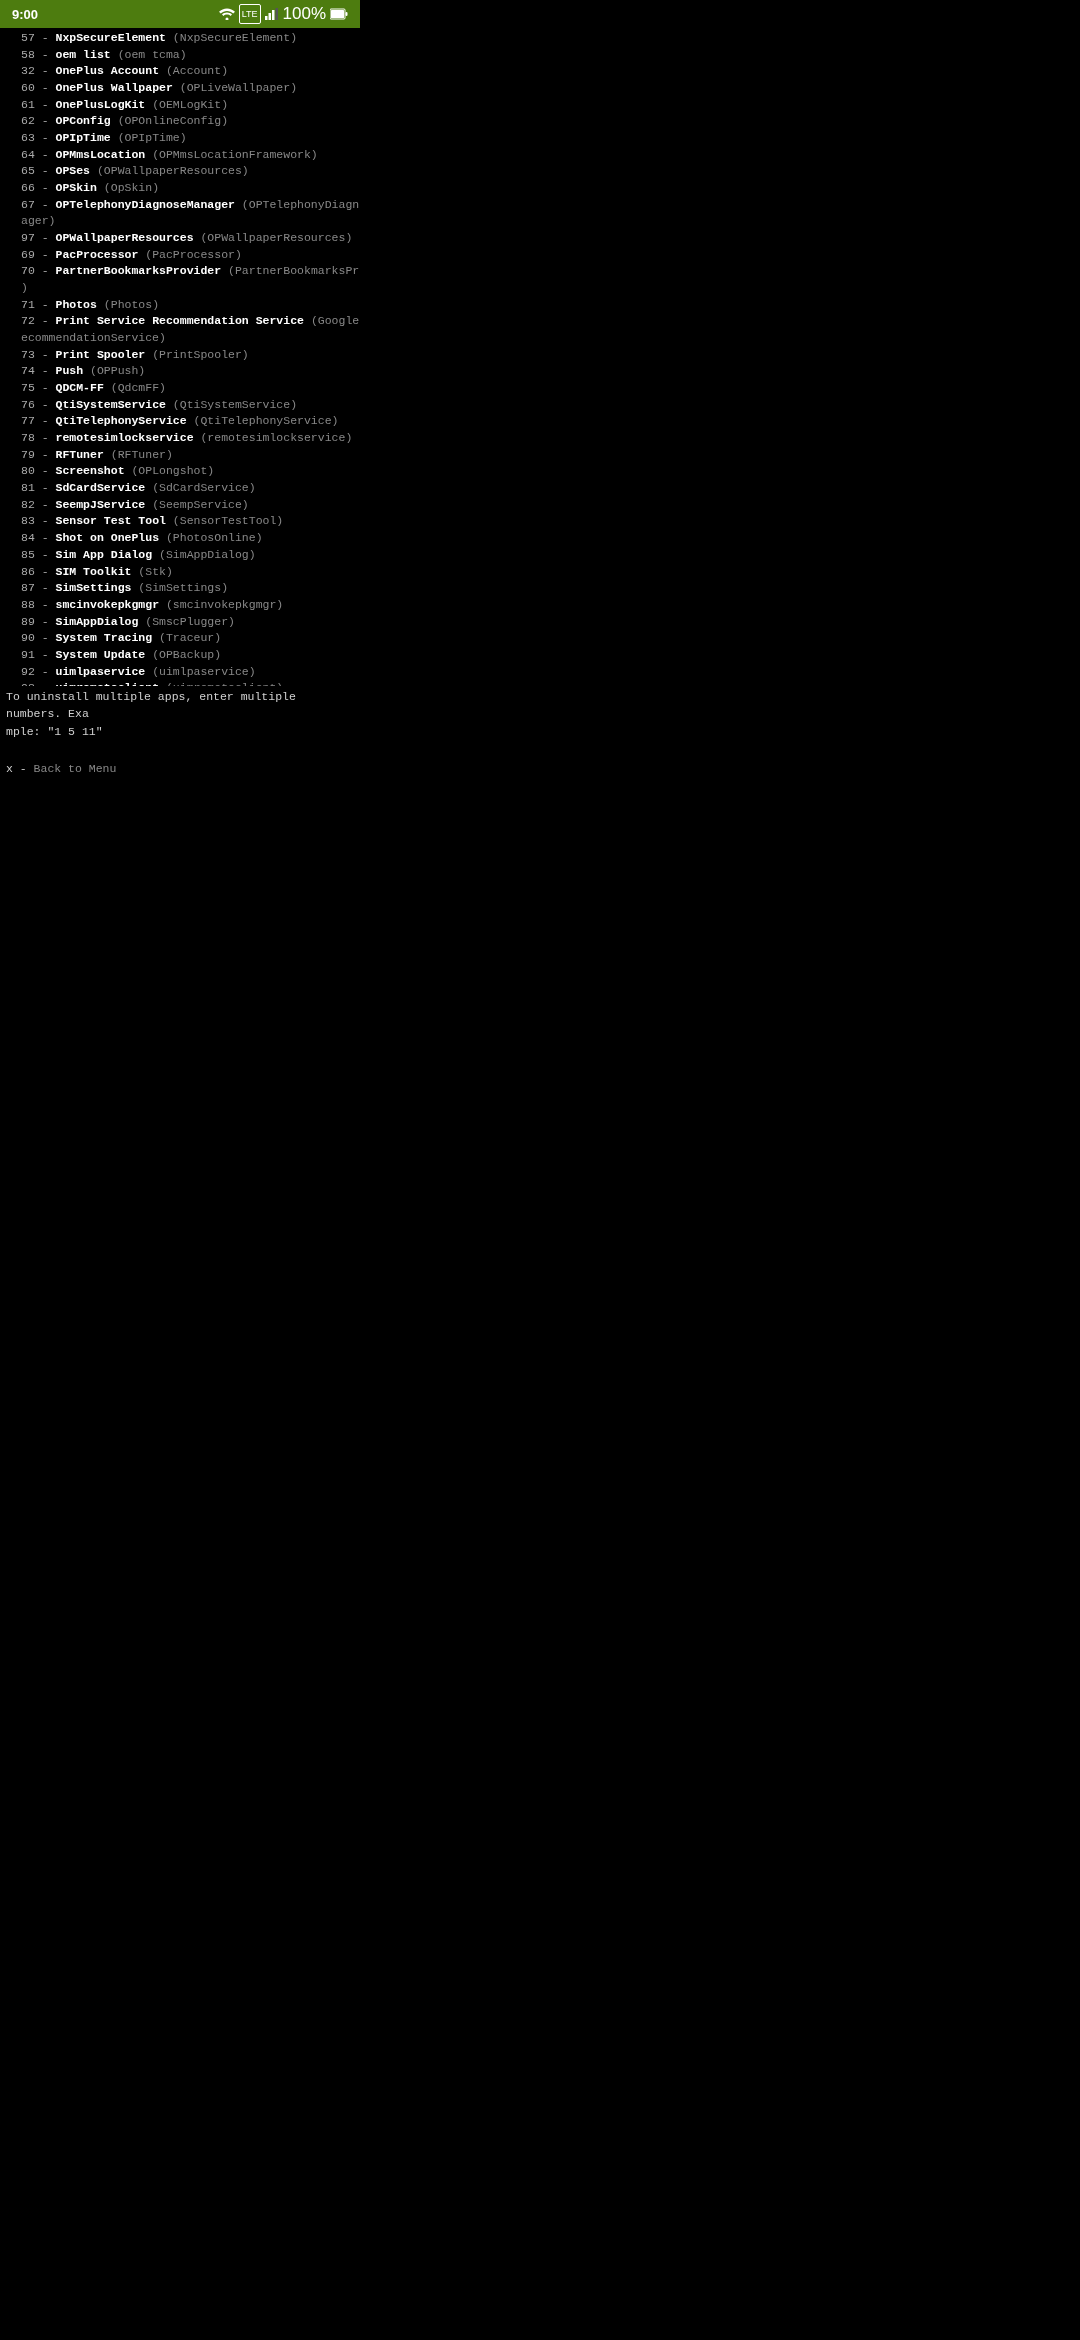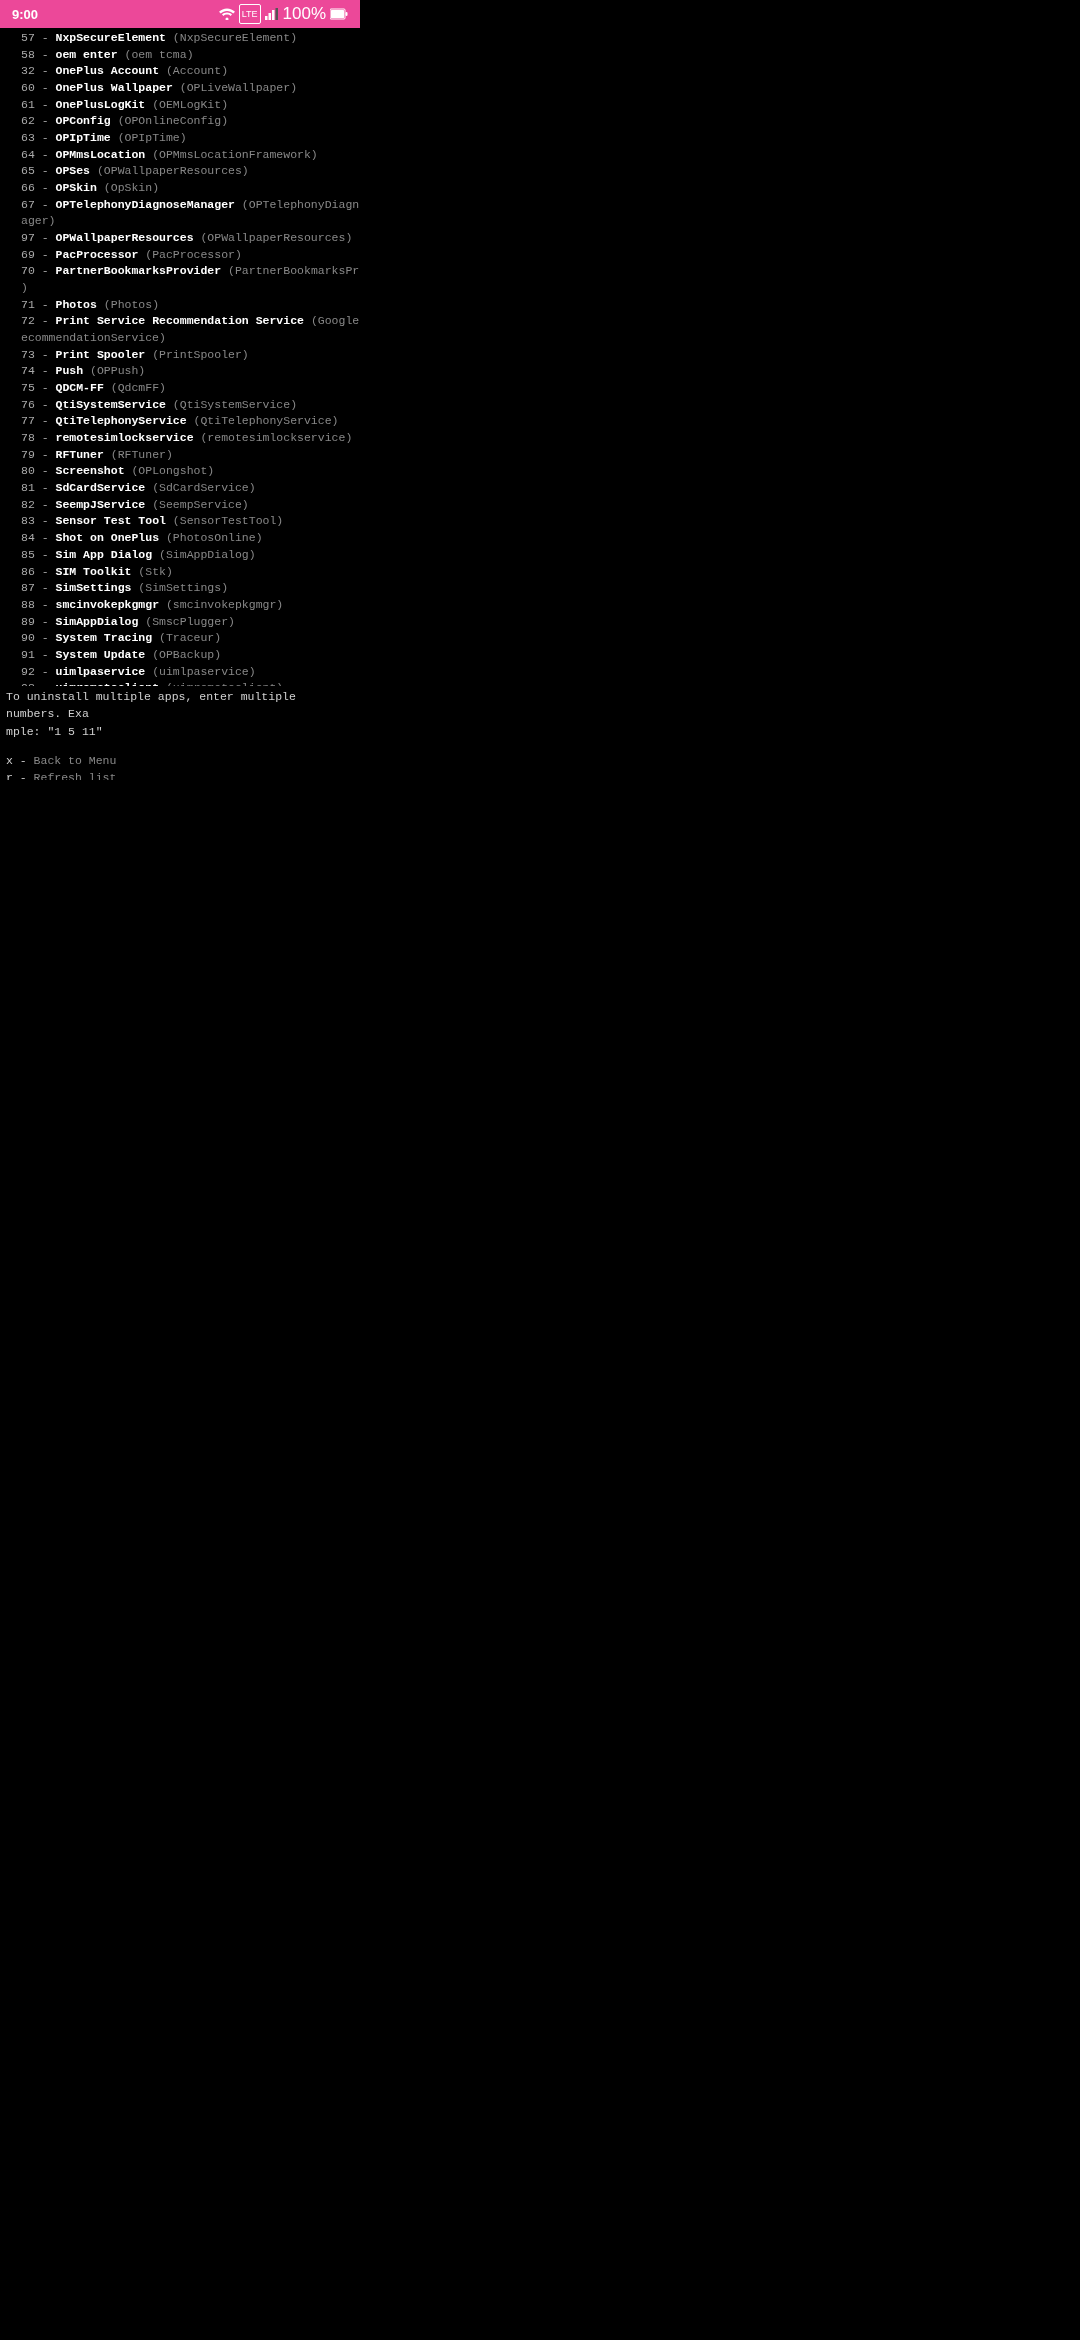--- a/index.html
+++ b/index.html
@@ -19,21 +19,21 @@
       overflow: hidden;
       position: relative;
     }
 
     .status-bar {
       display: flex;
       justify-content: space-between;
       align-items: center;
       padding: 4px 12px;
       height: 28px;
-      background: #ec4899;
+      background: #4d7c0f;
     }
 
     .status-time {
       color: #fff;
       font-size: 13px;
       font-weight: bold;
       font-family: sans-serif;
     }
 
     .status-icons {
@@ -175,21 +175,21 @@
     <svg width="18" height="12" viewBox="0 0 18 12" fill="white">
       <rect x="0" y="1" width="15" height="10" rx="1" fill="none" stroke="white" stroke-width="1"></rect>
       <rect x="15.5" y="4" width="2" height="4" rx="1"></rect>
       <rect x="1" y="2" width="13" height="8" rx="0.5"></rect>
     </svg>
   </div>
 </div>
 
 <div class="terminal-content" id="terminal-content">
 <div class="terminal-line"><span style="color:#aaa">57 - </span><span class="bold-name">NxpSecureElement</span> <span class="gray-pkg">(NxpSecureElement)</span></div>
-    <div class="terminal-line"><span style="color:#aaa">58 - </span><span class="bold-name">oem enter</span> <span class="gray-pkg">(oem tcma)</span></div>
+    <div class="terminal-line"><span style="color:#aaa">58 - </span><span class="bold-name">oem list</span> <span class="gray-pkg">(oem tcma)</span></div>
     <div class="terminal-line"><span style="color:#aaa">32 - </span><span class="bold-name">OnePlus Account</span> <span class="gray-pkg">(Account)</span></div>
     <div class="terminal-line"><span style="color:#aaa">60 - </span><span class="bold-name">OnePlus Wallpaper</span> <span class="gray-pkg">(OPLiveWallpaper)</span></div>
     <div class="terminal-line"><span style="color:#aaa">61 - </span><span class="bold-name">OnePlusLogKit</span> <span class="gray-pkg">(OEMLogKit)</span></div>
     <div class="terminal-line"><span style="color:#aaa">62 - </span><span class="bold-name">OPConfig</span> <span class="gray-pkg">(OPOnlineConfig)</span></div>
     <div class="terminal-line"><span style="color:#aaa">63 - </span><span class="bold-name">OPIpTime</span> <span class="gray-pkg">(OPIpTime)</span></div>
     <div class="terminal-line"><span style="color:#aaa">64 - </span><span class="bold-name">OPMmsLocation</span> <span class="gray-pkg">(OPMmsLocationFramework)</span></div>
     <div class="terminal-line"><span style="color:#aaa">65 - </span><span class="bold-name">OPSes</span> <span class="gray-pkg">(OPWallpaperResources)</span></div>
     <div class="terminal-line"><span style="color:#aaa">66 - </span><span class="bold-name">OPSkin</span> <span class="gray-pkg">(OpSkin)</span></div>
     <div class="terminal-line"><span style="color:#aaa">67 - </span><span class="bold-name">OPTelephonyDiagnoseManager</span> <span class="gray-pkg">(OPTelephonyDiagnoseMan)</span></div>
     <div class="terminal-line"><span style="color:#888">ager)</span></div>
@@ -217,21 +217,21 @@
     <div class="terminal-line"><span style="color:#aaa">87 - </span><span class="bold-name">SimSettings</span> <span class="gray-pkg">(SimSettings)</span></div>
     <div class="terminal-line"><span style="color:#aaa">88 - </span><span class="bold-name">smcinvokepkgmgr</span> <span class="gray-pkg">(smcinvokepkgmgr)</span></div>
     <div class="terminal-line"><span style="color:#aaa">89 - </span><span class="bold-name">SimAppDialog</span> <span class="gray-pkg">(SmscPlugger)</span></div>
     <div class="terminal-line"><span style="color:#aaa">90 - </span><span class="bold-name">System Tracing</span> <span class="gray-pkg">(Traceur)</span></div>
     <div class="terminal-line"><span style="color:#aaa">91 - </span><span class="bold-name">System Update</span> <span class="gray-pkg">(OPBackup)</span></div>
     <div class="terminal-line"><span style="color:#aaa">92 - </span><span class="bold-name">uimlpaservice</span> <span class="gray-pkg">(uimlpaservice)</span></div>
     <div class="terminal-line"><span style="color:#aaa">93 - </span><span class="bold-name">uimremoteclient</span> <span class="gray-pkg">(uimremoteclient)</span></div>
   </div>
 
 <div class="bottom-section">
-  <div class="instruction-text" id="instruction-text"><div style="margin-bottom: 12px;"><span style="color:#d0d0d0">To uninstall multiple apps, enter multiple numbers. Exa
+  <div class="instruction-text" id="instruction-text"><div style="margin-bottom: 20px;"><span style="color:#d0d0d0">To uninstall multiple apps, enter multiple numbers. Exa
 mple: "1 5 11"</span></div><div><span style="color:#d0d0d0">x - </span><span style="color:#888888">Back to Menu</span></div><div><span style="color:#d0d0d0">r - </span><span style="color:#888888">Refresh list</span></div><div><span style="color:#d0d0d0">0 - </span><span style="color:#888888">Exit</span></div><div style="color: rgb(208, 208, 208); font-size: 11.5px;">==========================================</div></div>
 </div>
 
 <div class="choice-line">
   <span class="choice-label">[CHOICE]: </span>
   <span class="choice-value">24</span>
   <span class="arrow-indicator"></span>
 </div>
 
 <div class="keyboard-bar">

